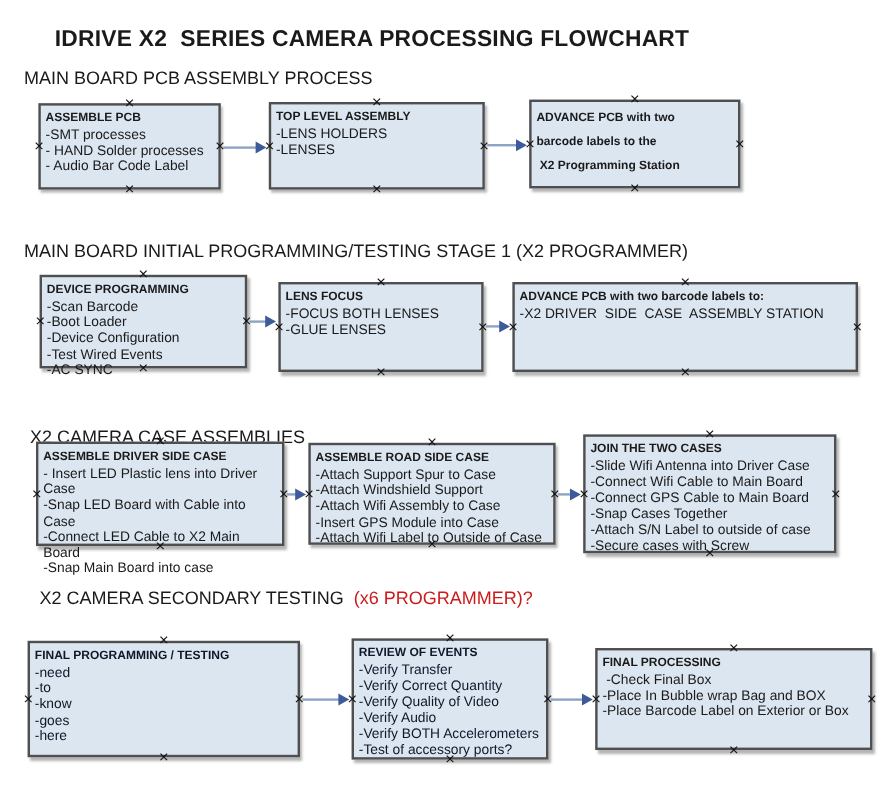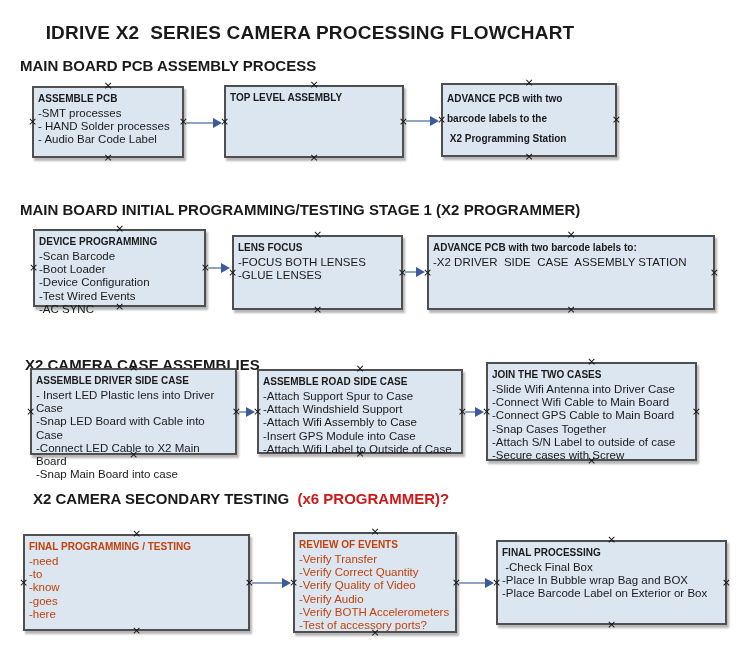--- a/index.html
+++ b/index.html
@@ -2,28 +2,28 @@
 <html><head>
 <meta charset="utf-8">
 <style>
   html,body{margin:0;padding:0;background:#ffffff;}
   body{font-family:"Liberation Sans","DejaVu Sans",sans-serif;color:#1a1a1a;}
   .canvas{position:relative;width:747px;height:662px;background:#ffffff;overflow:hidden;}
 
   .main-title{position:absolute;left:0;top:22px;width:620px;text-align:center;
     font-size:19px;font-weight:bold;letter-spacing:.2px;white-space:pre;}
 
-  .sec-head{position:absolute;font-size:15px;font-weight:bold;white-space:pre;text-align:right;}
+  .sec-head{position:absolute;font-size:15px;font-weight:normal;white-space:pre;text-align:right;}
   .sec-head .red{color:#cc1a1a;}
 
   .fc-box{position:absolute;background:#dce6f1;border:2px solid #4f4f4f;
     box-shadow:2px 3px 2px rgba(90,90,90,.45);padding:2px 4px;box-sizing:border-box;}
   .fc-title{font-size:10px;font-weight:bold;line-height:17px;white-space:pre-wrap;}
   .fc-item{font-size:11.5px;line-height:13.2px;white-space:pre-wrap;}
-  .red-box .fc-title,.red-box .fc-item{color:#c2410c;}
+  .red-box .fc-title,.red-box .fc-item{color:#0f172a;}
   .overflow-open{overflow:visible;}
 
   .handle{position:absolute;font-size:11px;line-height:8px;color:#111;
     font-family:"DejaVu Sans",sans-serif;pointer-events:none;}
   .h-t{top:-6px;left:50%;transform:translateX(-50%);}
   .h-b{bottom:-6px;left:50%;transform:translateX(-50%);}
   .h-l{left:-6px;top:50%;transform:translateY(-50%);}
   .h-r{right:-6px;top:50%;transform:translateY(-50%);}
 
   .arrow{position:absolute;height:12px;}
@@ -50,20 +50,24 @@
         <div class="fc-item">- HAND Solder processes</div>
         <div class="fc-item">- Audio Bar Code Label</div>
       </div>
   <span class="handle h-t">×</span>
       <span class="handle h-b">×</span>
       <span class="handle h-l">×</span>
       <span class="handle h-r">×</span>
     </div>
   <div class="fc-box" style="left:224px;top:85px;width:180px;height:73px">
     <div class="fc-title">TOP LEVEL ASSEMBLY</div>
+    <div>
+        <div class="fc-item">-LENS HOLDERS</div>
+        <div class="fc-item">-LENSES</div>
+      </div>
   <span class="handle h-t">×</span>
       <span class="handle h-b">×</span>
       <span class="handle h-l">×</span>
       <span class="handle h-r">×</span>
     </div>
   <div class="fc-box" style="left:441px;top:83px;width:176px;height:74px">
     <div class="fc-title" style="line-height:20px;padding-top:2px">ADVANCE PCB with two
 barcode labels to the
  X2 Programming Station</div>
   <span class="handle h-t">×</span>

